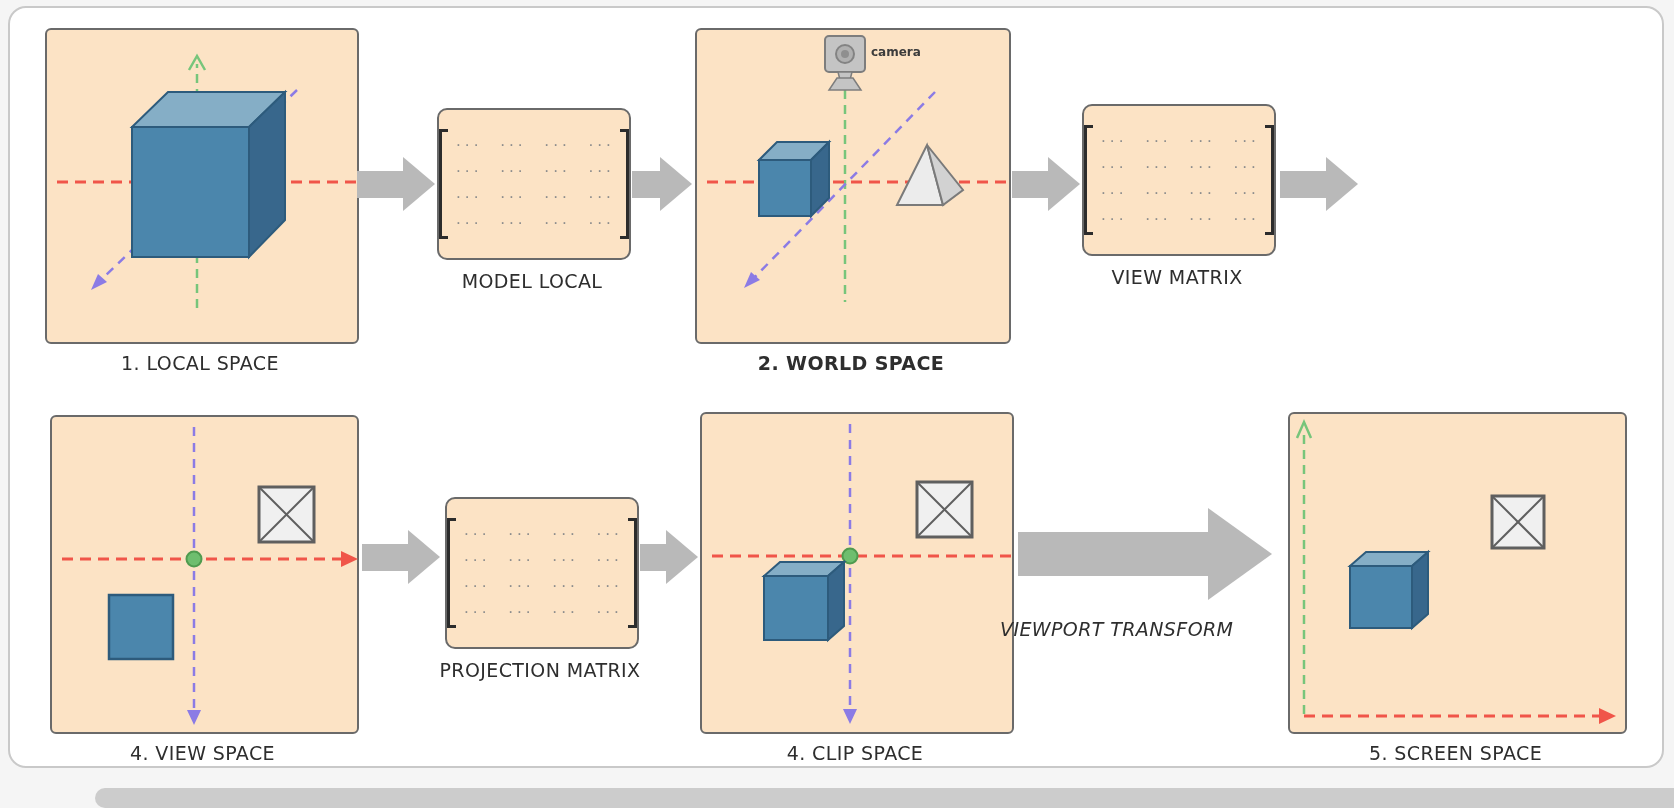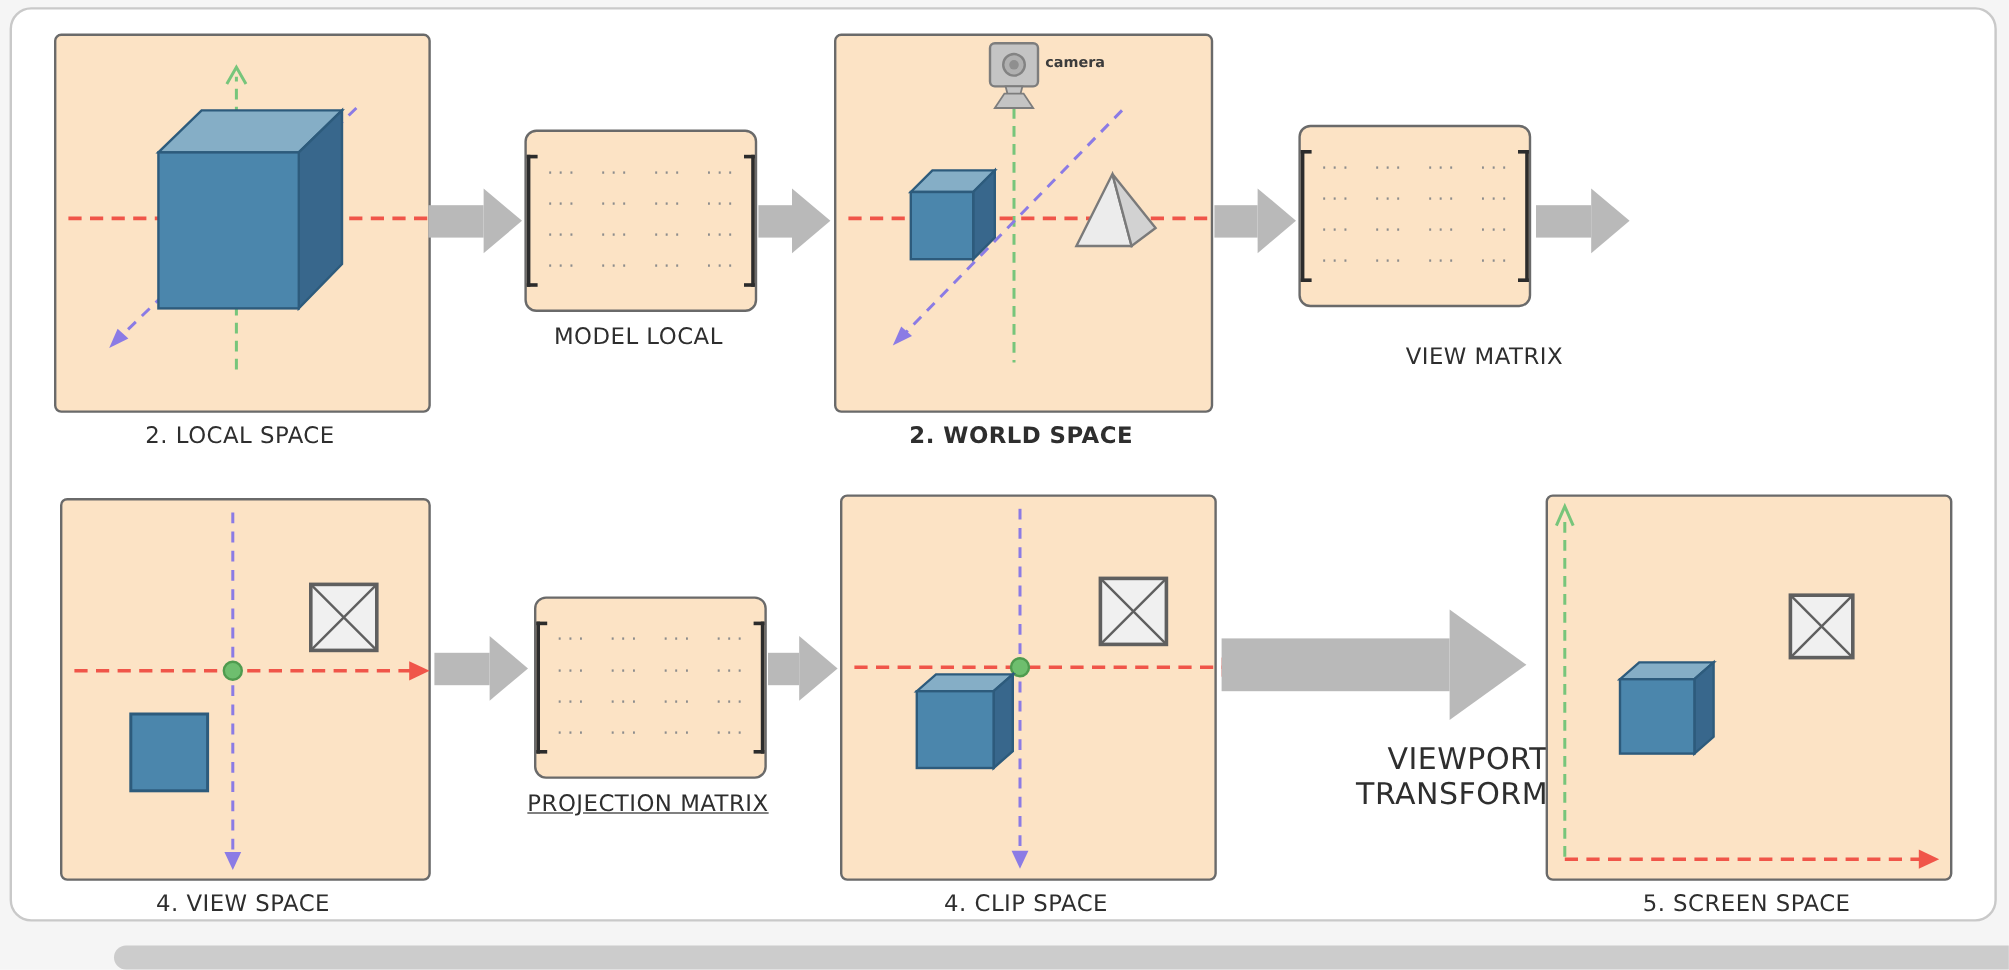--- a/index.html
+++ b/index.html
@@ -28,22 +28,22 @@
         line-height:26px;white-space:pre;letter-spacing:1px;}
   .matrix-label{position:absolute;font-size:19px;color:#2e2e2e;text-align:center;
                 letter-spacing:0.4px;}
   .barrow{position:absolute;display:flex;align-items:center;}
   .barrow .shaft{height:27px;background:#b9b9b9;}
   .barrow .head{width:0;height:0;border-top:27px solid transparent;
                 border-bottom:27px solid transparent;border-left:32px solid #b9b9b9;}
   .barrow.big .shaft{height:44px;}
   .barrow.big .head{border-top:46px solid transparent;
                     border-bottom:46px solid transparent;border-left:64px solid #b9b9b9;}
-  .transform-label{position:absolute;font-size:25px;color:#2e2e2e;
-                   text-align:right;letter-spacing:0.4px;}
+  .transform-label{position:absolute;font-size:19px;color:#2e2e2e;
+                   text-align:left;letter-spacing:0.4px;font-style:italic;}
   .cam-text{font-size:12px;font-weight:bold;fill:#3c3c3c;
             font-family:"DejaVu Sans",sans-serif;}
 </style>
 </head>
 <body>
 
 <div class="frame"></div>
 <div class="hscroll"></div>
 
 <div class="panel" style="left:45px;top:28px;width:310px;height:312px;">
@@ -54,21 +54,21 @@
     <polygon points="336,152 318,144 318,160" fill="#f05549"></polygon>
     <line x1="250" y1="60" x2="54" y2="250" stroke="#8b7be5" stroke-width="2.5" stroke-dasharray="9 7"></line>
     <polygon points="44,260 51,244 60,252" fill="#8b7be5"></polygon>
     <g>
       <polygon points="85,97 202,97 238,62 121,62" fill="#85aec6" stroke="#2d5b7c" stroke-width="2"></polygon>
       <polygon points="202,97 238,62 238,190 202,227" fill="#38678c" stroke="#2d5b7c" stroke-width="2"></polygon>
       <rect x="85" y="97" width="117" height="130" fill="#4b86ac" stroke="#2d5b7c" stroke-width="2"></rect>
     </g>
   </svg>
 </div>
-<div class="space-label" style="left:45px;top:352px;width:310px;">2. LOCAL SPACE</div>
+<div class="space-label" style="left:45px;top:352px;width:310px;">1. LOCAL SPACE</div>
 
 <div class="barrow" style="left:357px;top:157px;">
   <div class="shaft" style="width:46px"></div>
   <div class="head"></div>
 </div>
 
 <div class="matrix-box" style="left:437px;top:108px;width:190px;height:148px;">
   <div class="bracket left"></div>
   <div class="matrix-rows">
     <div class="mrow">···  ···  ···  ···</div>
@@ -121,21 +121,21 @@
 <div class="matrix-box" style="left:1082px;top:104px;width:190px;height:148px;">
   <div class="bracket left"></div>
   <div class="matrix-rows">
     <div class="mrow">···  ···  ···  ···</div>
     <div class="mrow">···  ···  ···  ···</div>
     <div class="mrow">···  ···  ···  ···</div>
     <div class="mrow">···  ···  ···  ···</div>
   </div>
   <div class="bracket right"></div>
 </div>
-<div class="matrix-label" style="left:1112px;top:266px;width:250px;margin-top:20px;">VIEW MATRIX</div>
+<div class="matrix-label" style="left:1052px;top:266px;width:250px;">VIEW MATRIX</div>
 
 <div class="barrow" style="left:1280px;top:157px;">
   <div class="shaft" style="width:46px"></div>
   <div class="head"></div>
 </div>
 
 <div class="panel" style="left:50px;top:415px;width:305px;height:315px;">
   <svg width="305" height="315" viewBox="0 0 305 315">
     <line x1="10" y1="142" x2="292" y2="142" stroke="#f05549" stroke-width="3" stroke-dasharray="11 7"></line>
     <polygon points="306,142 289,134 289,150" fill="#f05549"></polygon>
@@ -160,21 +160,21 @@
 <div class="matrix-box" style="left:445px;top:497px;width:190px;height:148px;">
   <div class="bracket left"></div>
   <div class="matrix-rows">
     <div class="mrow">···  ···  ···  ···</div>
     <div class="mrow">···  ···  ···  ···</div>
     <div class="mrow">···  ···  ···  ···</div>
     <div class="mrow">···  ···  ···  ···</div>
   </div>
   <div class="bracket right"></div>
 </div>
-<div class="matrix-label" style="left:415px;top:659px;width:250px;text-decoration:underline;">PROJECTION MATRIX</div>
+<div class="matrix-label" style="left:415px;top:659px;width:250px;">PROJECTION MATRIX</div>
 
 <div class="barrow" style="left:640px;top:530px;">
   <div class="shaft" style="width:26px"></div>
   <div class="head"></div>
 </div>
 
 <div class="panel" style="left:700px;top:412px;width:310px;height:318px;">
   <svg width="310" height="318" viewBox="0 0 310 318">
     <line x1="10" y1="142" x2="318" y2="142" stroke="#f05549" stroke-width="3" stroke-dasharray="11 7"></line>
     <polygon points="334,142 316,134 316,150" fill="#f05549"></polygon>

